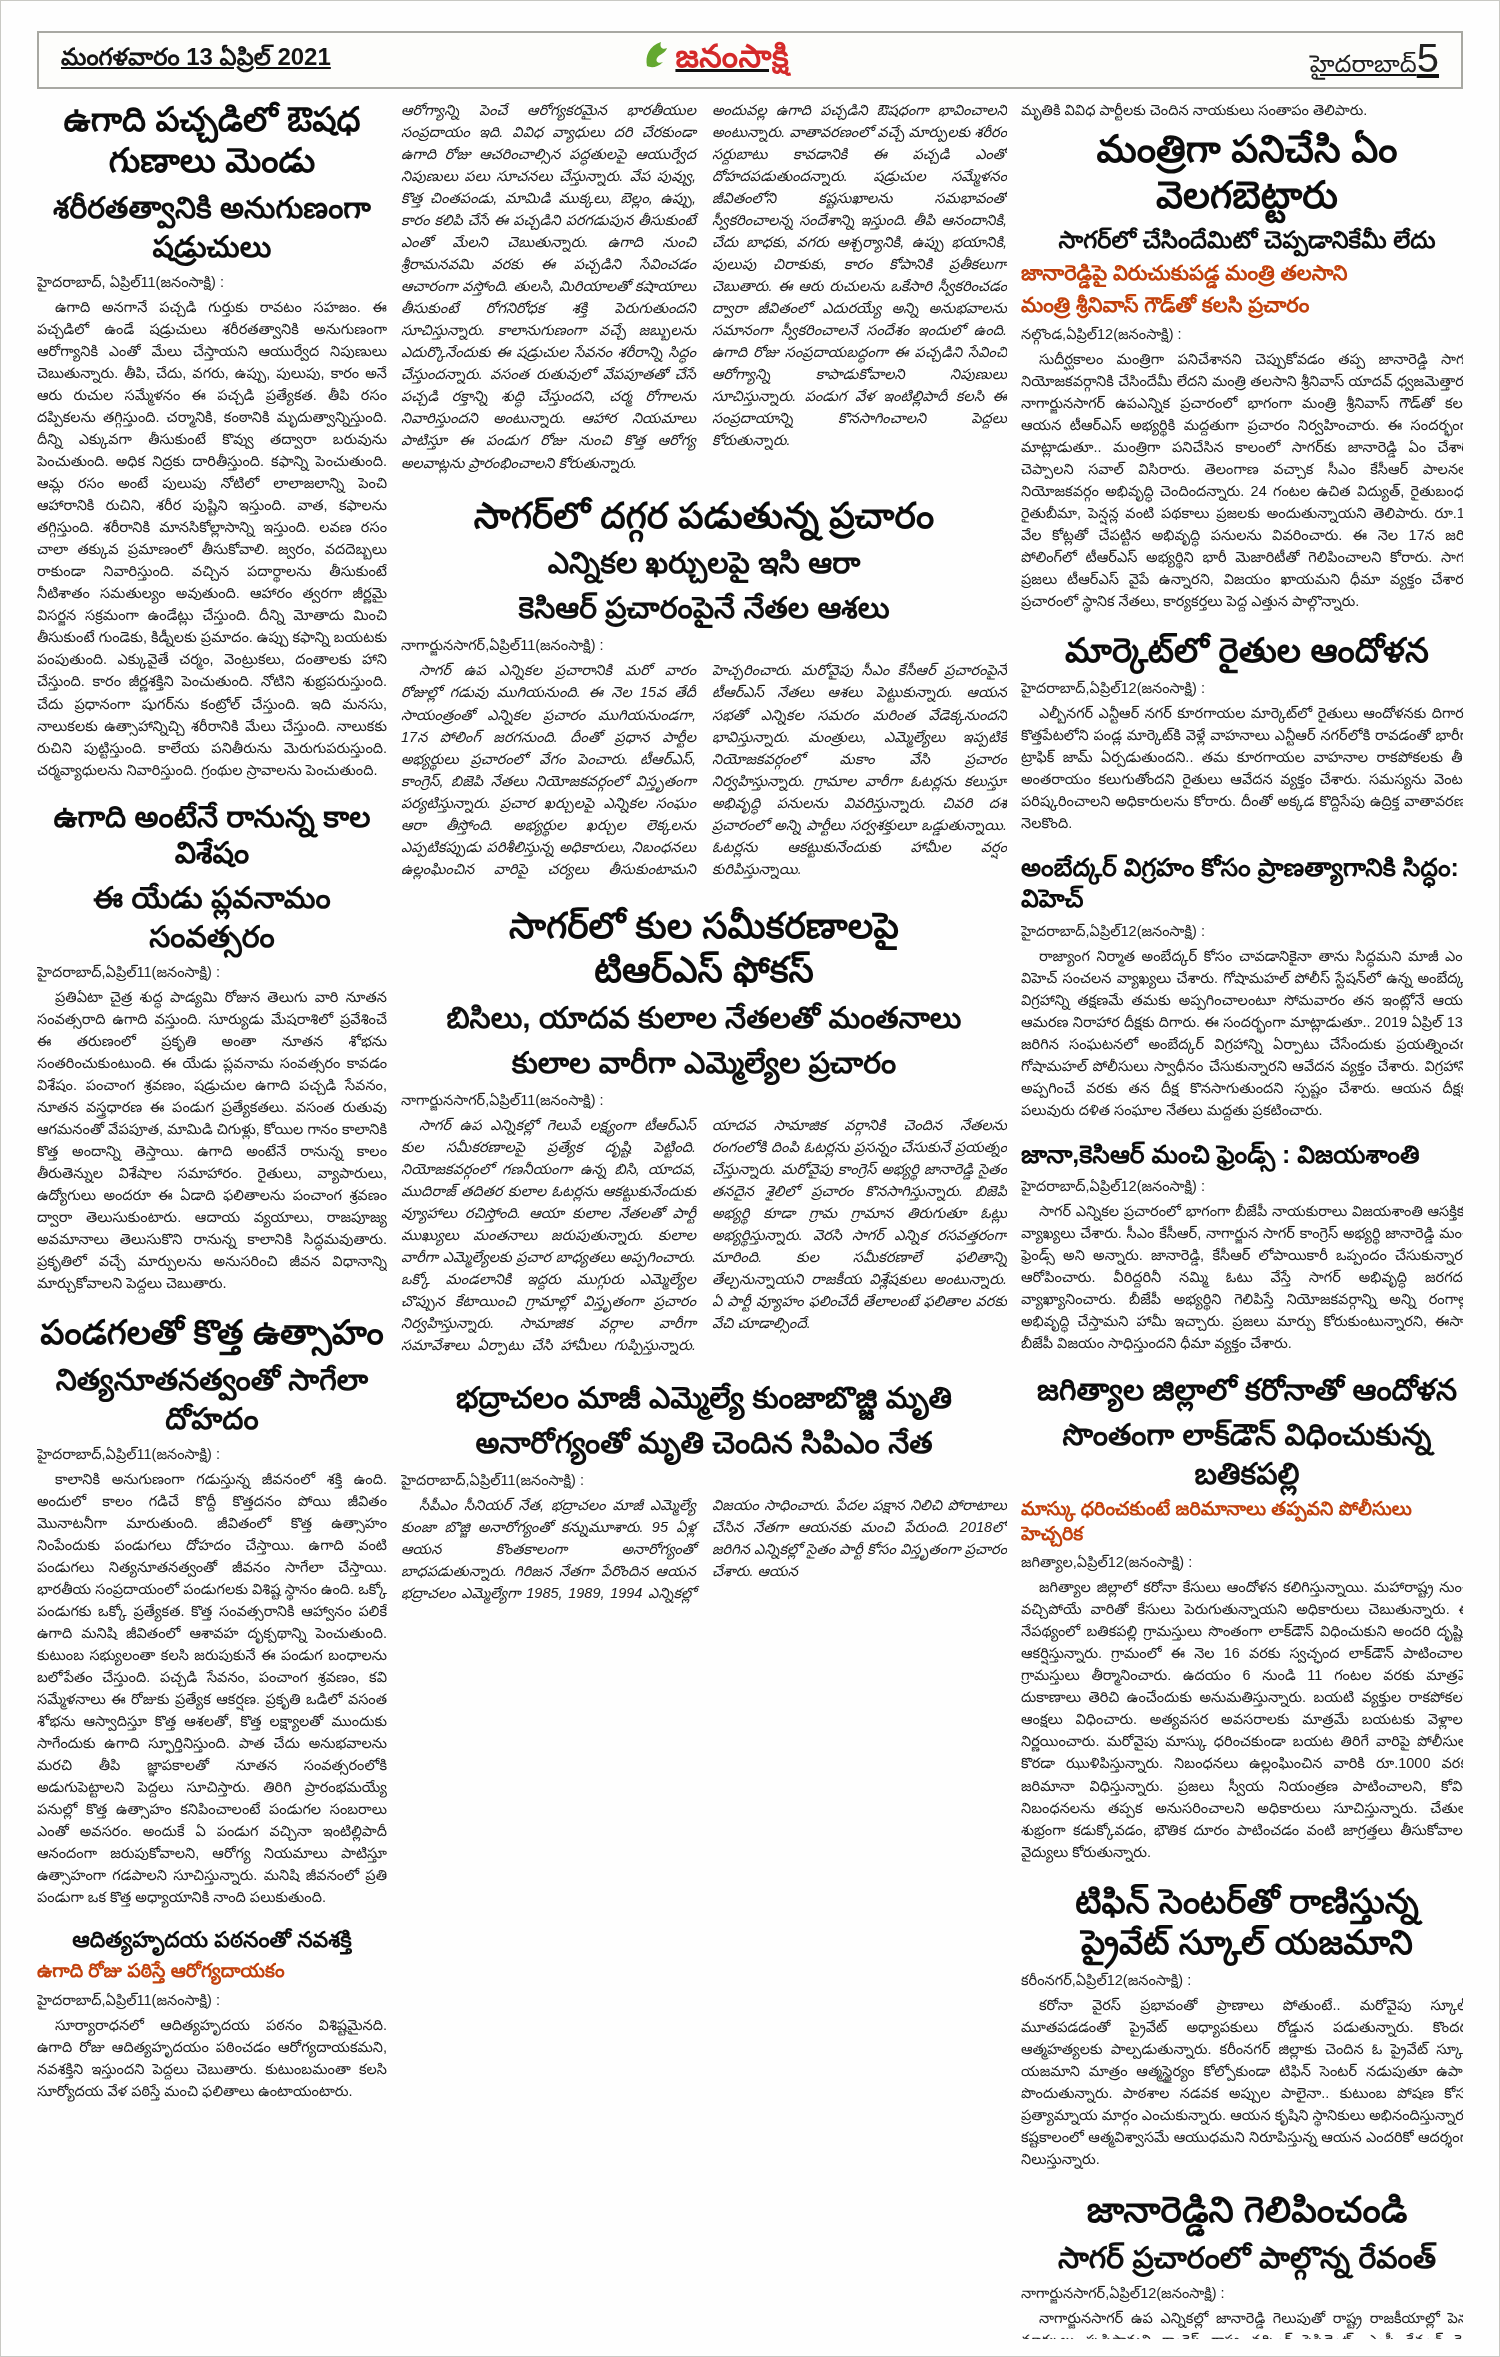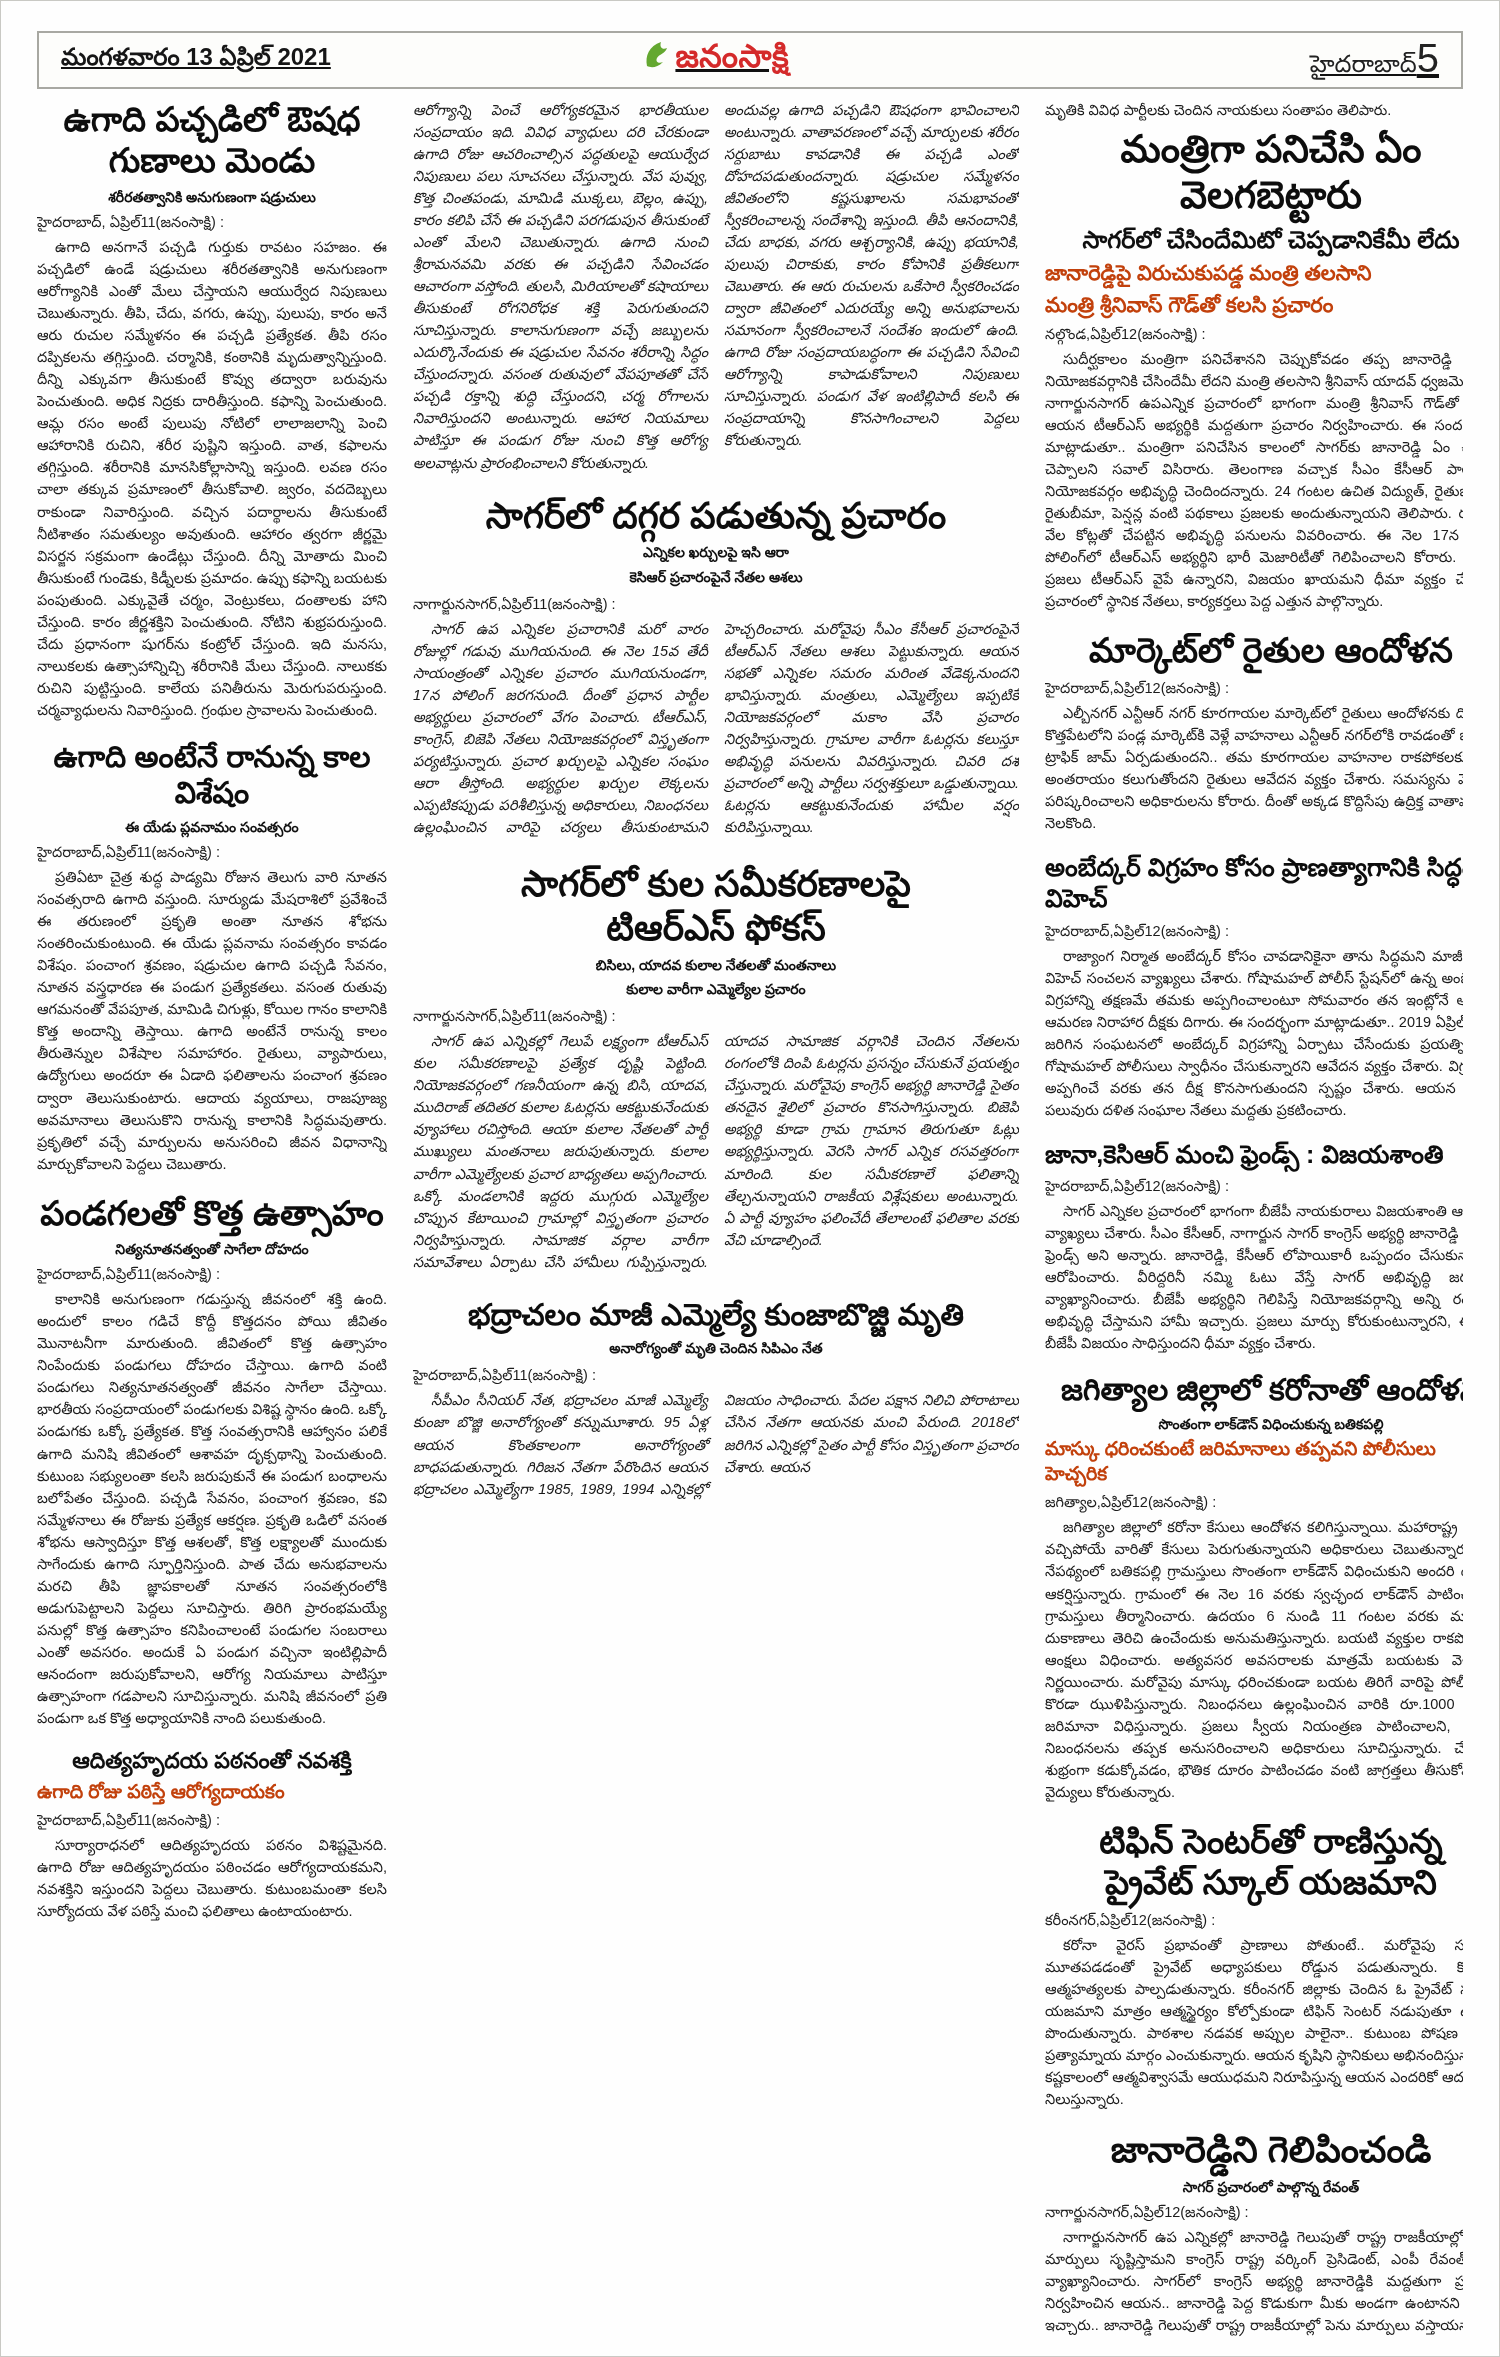--- a/index.html
+++ b/index.html
@@ -17,29 +17,29 @@
   }
   .mh-date { font-size:24px; font-weight:bold; color:#161616; }
   .mh-logo { display:flex; align-items:flex-start; margin-left:-210px; }
   .mh-logo svg { display:block; }
   .mh-logo-text { font-size:32px; font-weight:bold; color:#d42a2a; letter-spacing:0.5px; }
   .mh-right { display:flex; align-items:baseline; }
   .mh-city { font-size:24px; color:#222; }
   .mh-pageno { font-size:40px; color:#222; }
   
   .content {
-    display:grid; grid-template-columns:350px 606px 452px; column-gap:26px;
+    display:grid; grid-template-columns:350px 606px 452px; column-gap:14px;
     padding-top:10px; height:2250px; overflow:hidden;
   }
   .col { overflow:hidden; }
   article { margin-bottom:18px; }
   .h-xl   { font-size:34px; font-weight:bold; text-align:center; line-height:1.22; color:#0d0d0d; }
   .h-lg   { font-size:30px; font-weight:bold; text-align:center; line-height:1.22; color:#0d0d0d; }
   .h-xxl  { font-size:38px; font-weight:bold; text-align:center; line-height:1.2; color:#0d0d0d; }
-  .h-sub  { font-size:14px; font-weight:bold; text-align:center; line-height:1.3; margin-top:6px; color:#101010; }
+  .h-sub  { font-size:30px; font-weight:bold; text-align:center; line-height:1.3; margin-top:6px; color:#101010; }
   .h-sub-sm { font-size:19px; font-weight:bold; text-align:left; line-height:1.3; margin-top:4px; color:#c2410c; }
   .h-inline { font-size:25px; font-weight:bold; text-align:left; line-height:1.25; color:#0d0d0d; }
   .dateline { font-size:14.5px; margin:8px 0 2px 0; color:#1c1c1c; }
   .body-text { font-size:14.5px; line-height:1.52; text-align:justify; color:#191919; text-indent:18px; }
   .two-col { column-count:2; column-gap:16px;font-style:italic; }
   .cont-text { font-size:14.5px; line-height:1.52; text-align:justify; color:#191919; }
   .mid-head-wrap { padding:6px 0 2px 0; }
 </style>
 </head>
 <body>

